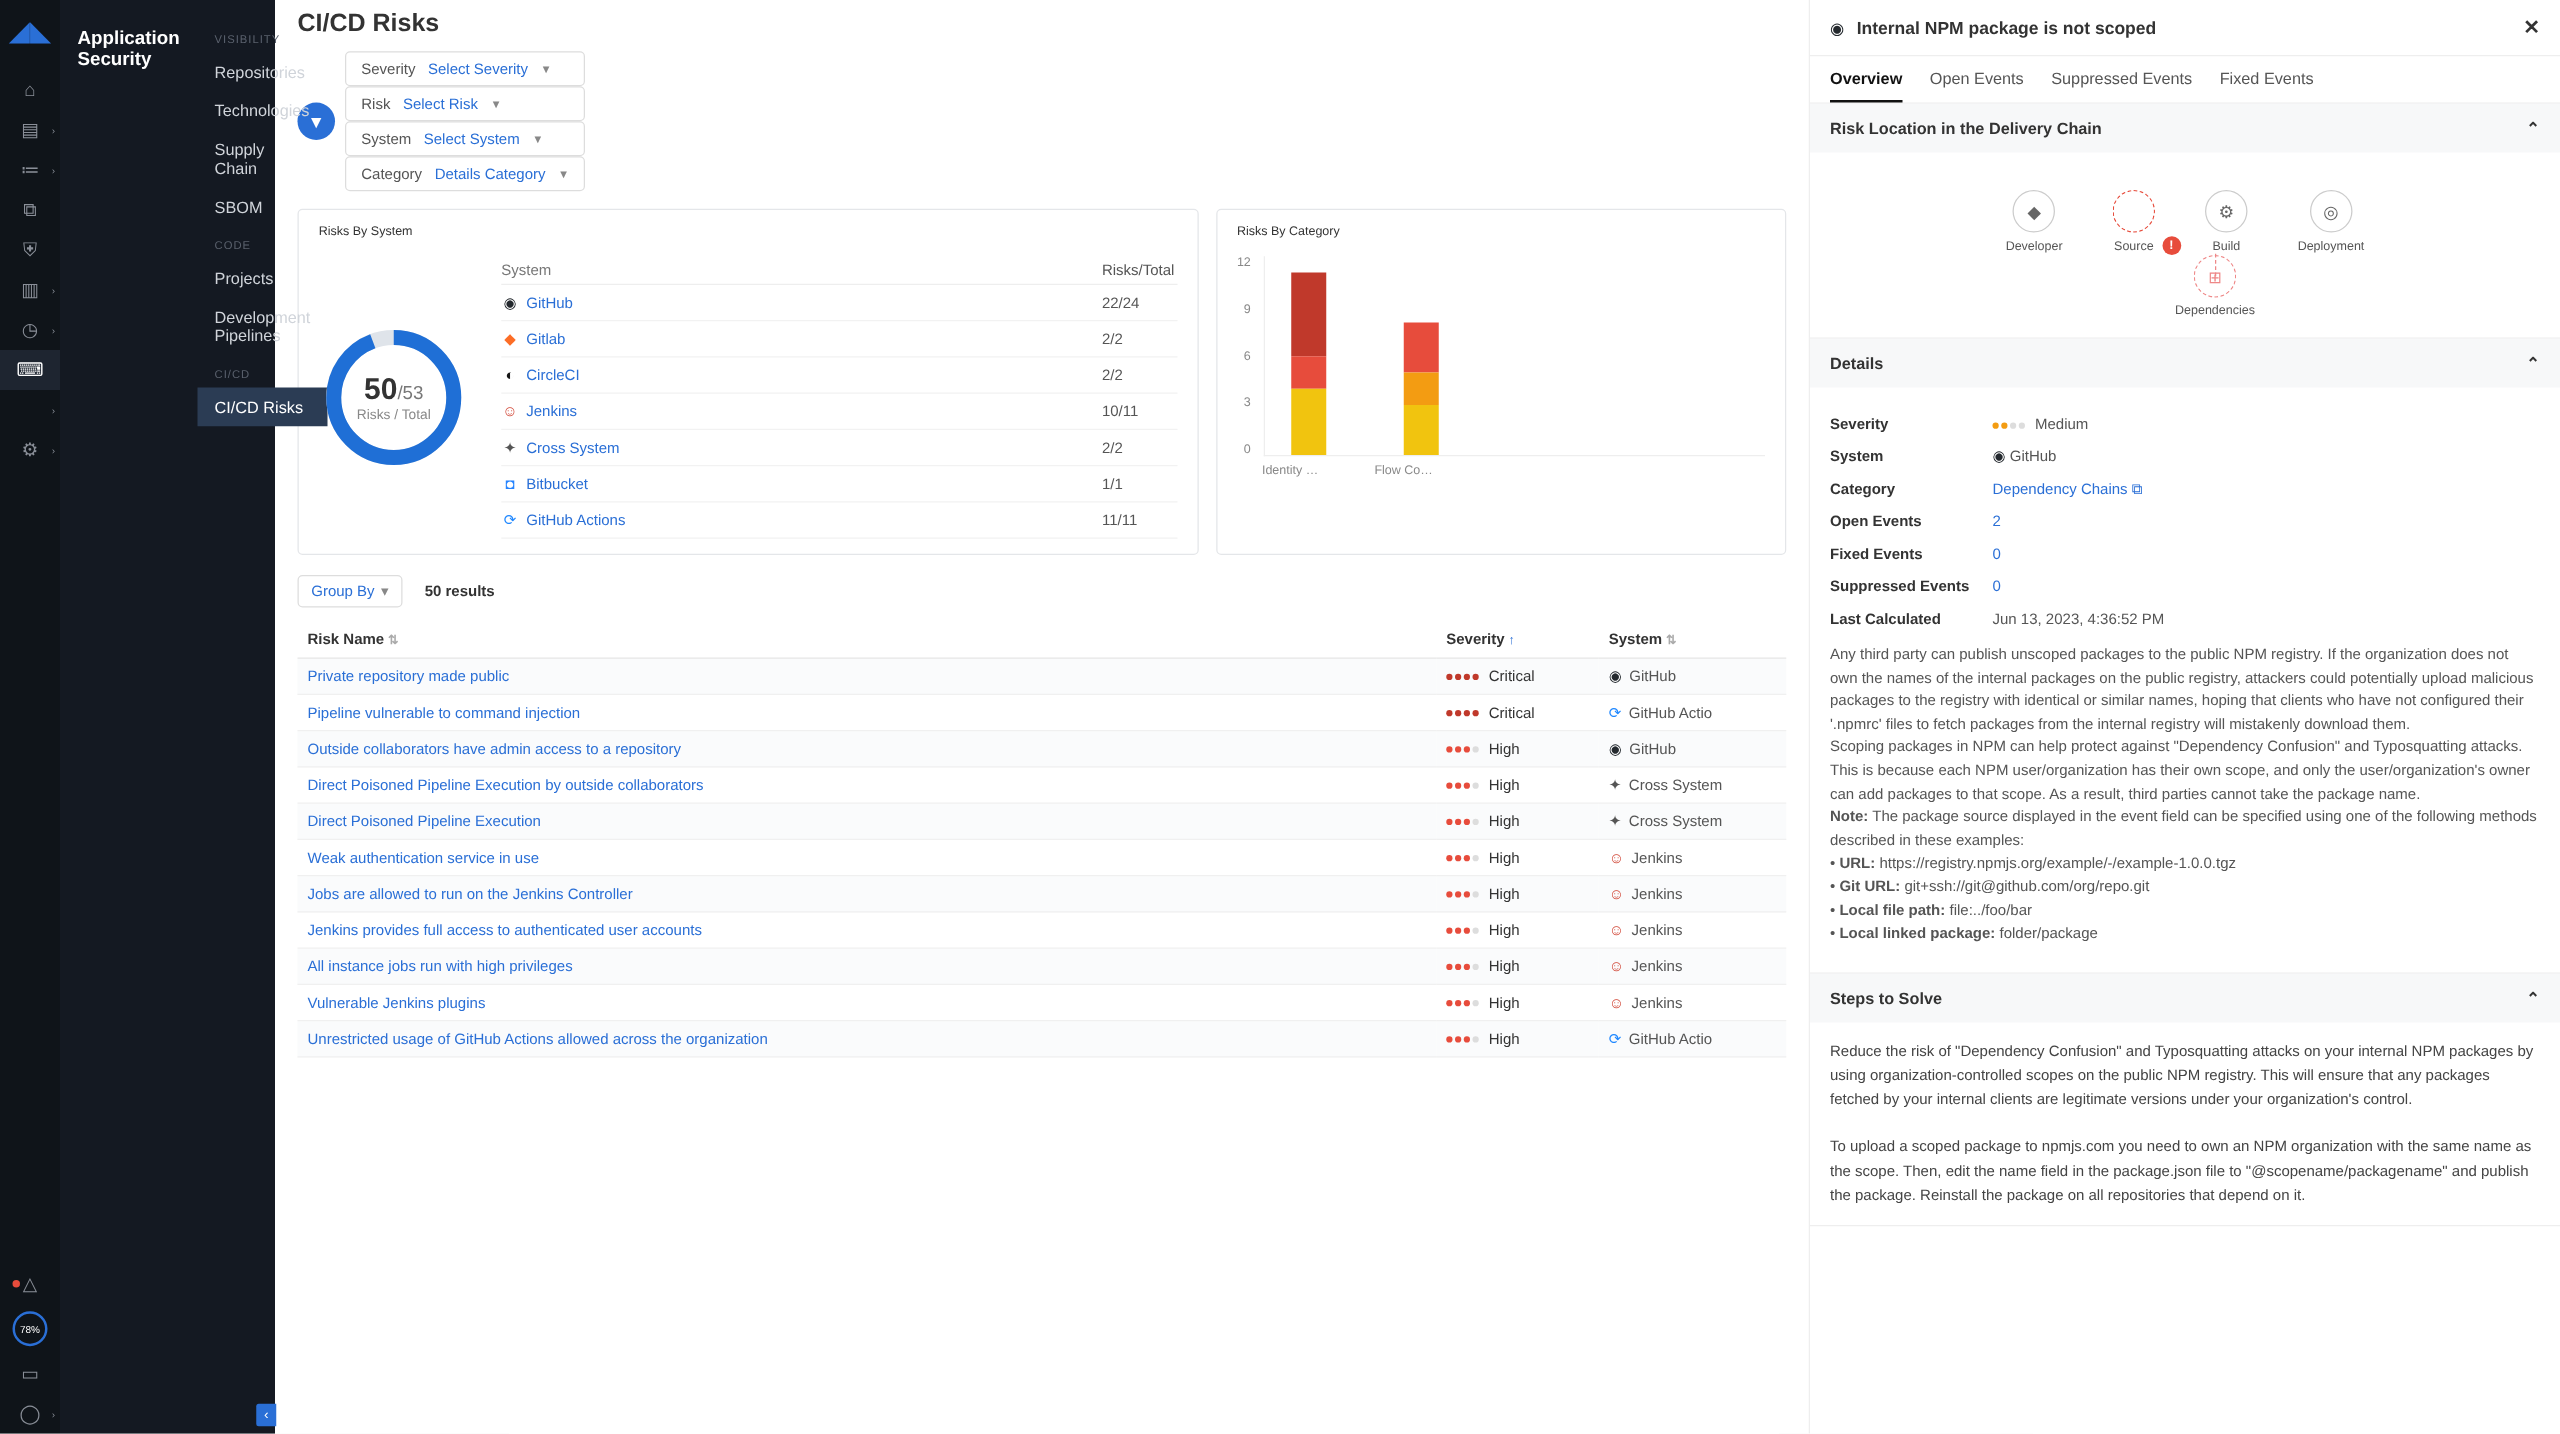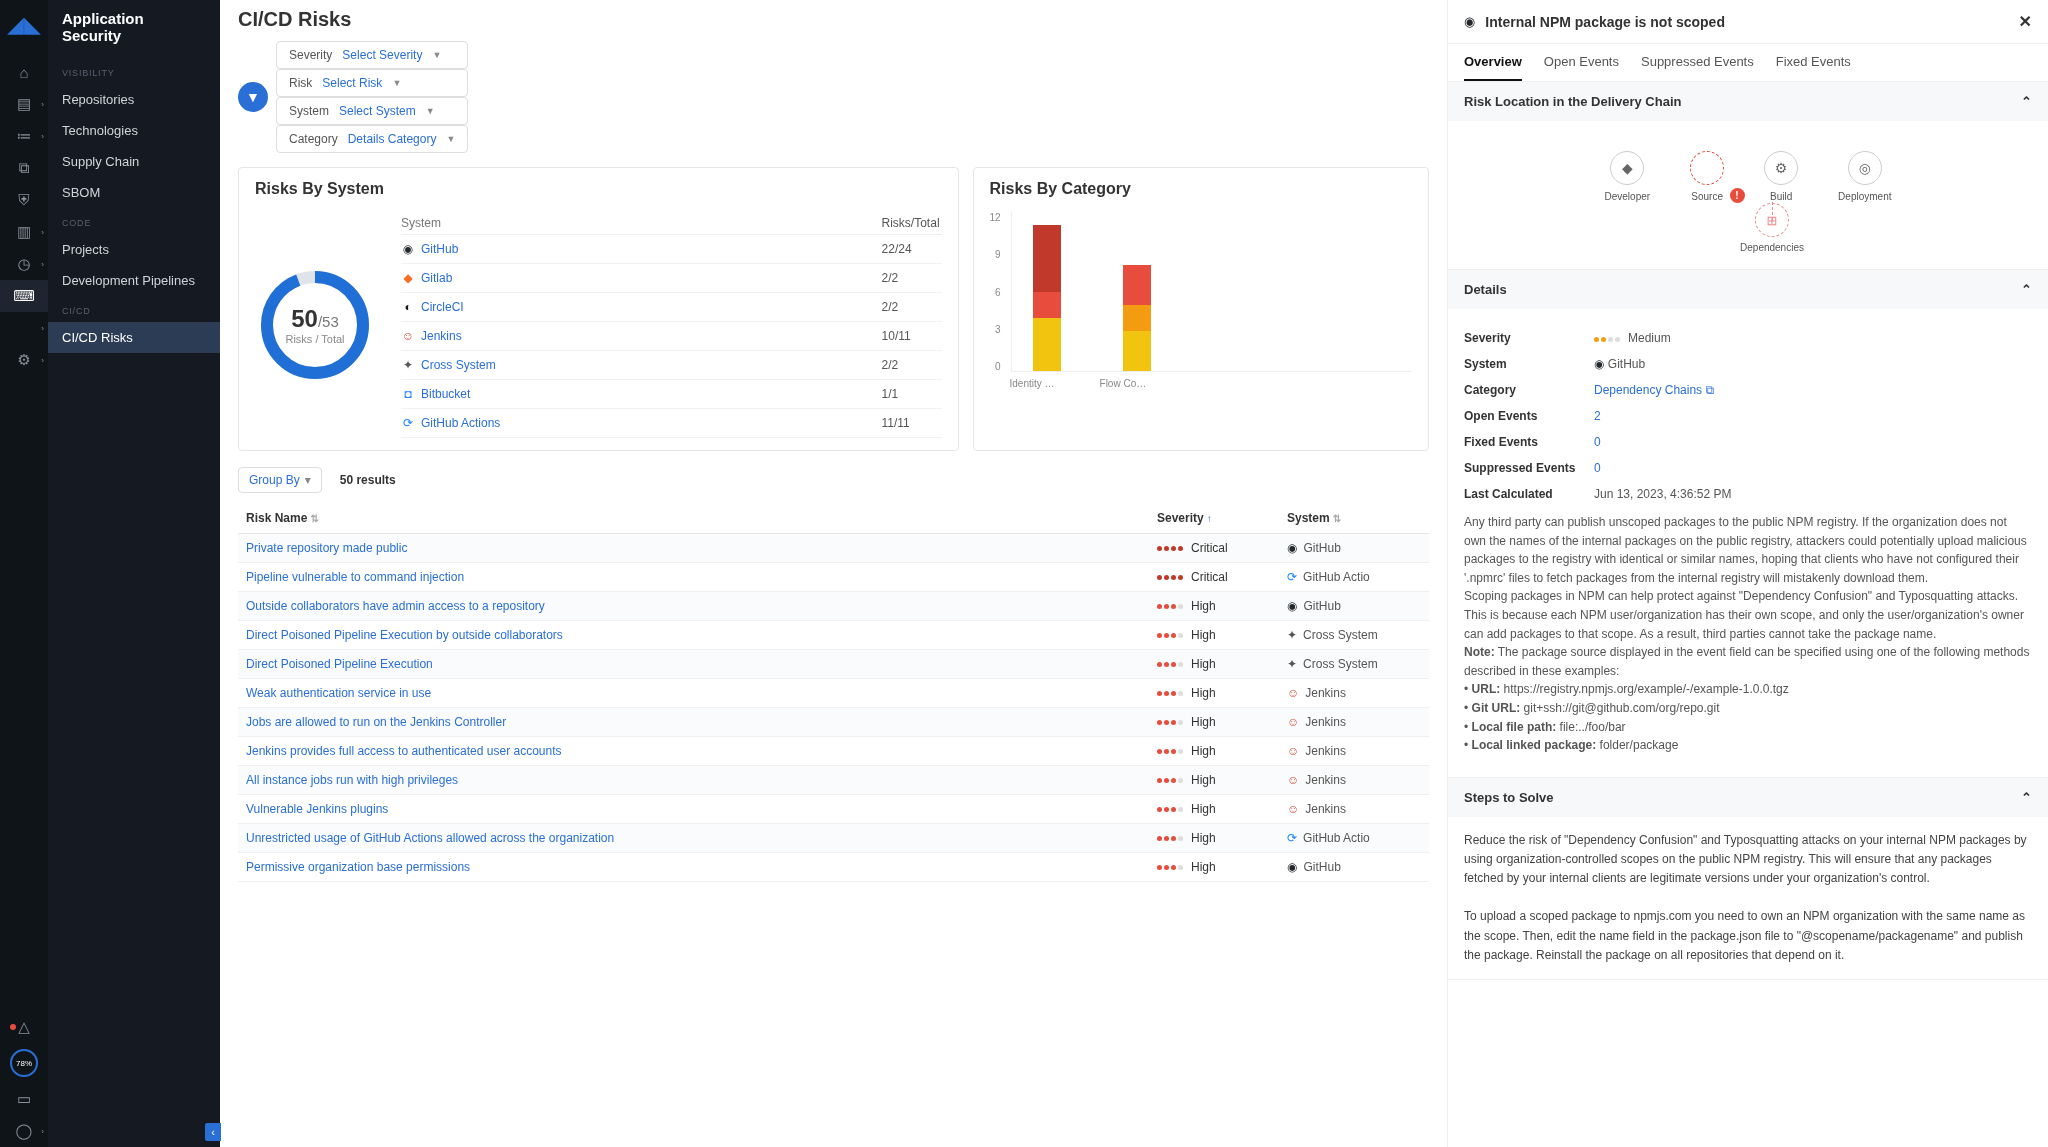--- a/index.html
+++ b/index.html
@@ -7,40 +7,40 @@
 
 .iconbar{width:48px;background:#0f1419;display:flex;flex-direction:column;align-items:center;padding-top:12px;position:relative}
 .iconbar .logo{color:#2a6fd6;font-size:22px;margin-bottom:18px}
 .iconbar .ic{width:48px;height:32px;display:flex;align-items:center;justify-content:center;color:#8a8f98;font-size:15px;position:relative;cursor:pointer}
 .iconbar .ic.sel{background:#1e2530;color:#fff}
 .iconbar .ic .caret{position:absolute;right:4px;font-size:8px}
 .iconbar .spacer{flex:1}
 .iconbar .dot{width:6px;height:6px;border-radius:50%;background:#e74c3c;position:absolute;left:10px}
 .pct-badge{width:28px;height:28px;border-radius:50%;border:2px solid #2a6fd6;display:flex;align-items:center;justify-content:center;font-size:8px;color:#fff;margin:6px 0}
 
-.sidebar{width:172px;background:#141922;color:#ccc;display:flex;flex-direction:column;padding-top:4px;position:relative}
+.sidebar{width:172px;background:#141922;color:#ccc;display:flex;flex-direction:row;padding-top:16px;position:relative}
 .sidebar h1{color:#fff;font-size:15px;font-weight:600;padding:6px 14px 14px}
 .sidebar .grp{font-size:9px;letter-spacing:.8px;color:#5a616d;padding:10px 14px 6px;text-transform:uppercase}
 .sidebar .nav{padding:8px 14px;font-size:13px;color:#d0d4da;cursor:pointer}
 .sidebar .nav.sel{background:#2b3c54;color:#fff}
 .collapse-btn{position:absolute;bottom:6px;right:-1px;width:16px;height:18px;background:#2a6fd6;color:#fff;display:flex;align-items:center;justify-content:center;font-size:11px;border-radius:2px 0 0 2px}
 
 .main{flex:1;display:flex;overflow:hidden;background:#fff}
 .content{flex:1;padding:8px 18px;overflow-y:auto;border-right:1px solid #eee;min-width:0}
 .content h2{font-size:20px;font-weight:600;margin-bottom:10px}
 .filterbar{display:flex;gap:8px;align-items:center;margin-bottom:14px}
 .filter-icon{width:30px;height:30px;border-radius:50%;background:#2a6fd6;color:#fff;display:flex;align-items:center;justify-content:center;font-size:14px}
 .filter-pill{border:1px solid #ddd;border-radius:4px;padding:6px 12px;display:flex;align-items:center;gap:10px;font-size:12px;background:#fff}
 .filter-pill .lbl{color:#555}
 .filter-pill .sel{color:#2a6fd6}
 .filter-pill .car{color:#888;font-size:9px}
 
 .cards{display:flex;gap:14px}
 .card{border:1px solid #e4e6e9;border-radius:4px;padding:12px 16px;flex:1;background:#fff}
-.card h3{font-size:16px;font-weight:700;margin-bottom:14px}
+.card h3{font-size:10px;font-weight:400;margin-bottom:14px}
 .donut-wrap{display:flex;gap:26px;align-items:center}
 .donut{position:relative;width:120px;height:120px}
 .donut svg{transform:rotate(-90deg)}
 .donut-center{position:absolute;inset:0;display:flex;flex-direction:column;align-items:center;justify-content:center}
 .donut-center .big{font-size:24px;font-weight:600}
 .donut-center .big .sm{font-size:15px;color:#777;font-weight:400}
 .donut-center .sub{font-size:11px;color:#888}
 .sys-table{flex:1;font-size:12px}
 .sys-table .hdr{display:flex;color:#777;padding:4px 0;border-bottom:1px solid #eee}
 .sys-table .row{display:flex;padding:7px 0;border-bottom:1px solid #f2f2f2;align-items:center}
@@ -419,34 +419,20 @@
                   <span></span>
                   <span></span>
                   <span></span>
                   <span></span>
                 </div>High</div>
             </td>
             <td>
               <div class="syscell"><span class="ico i-actions">⟳</span>GitHub Actio</div>
             </td>
           </tr>
-          <tr>
-            <td class="name"><a href="#">Permissive organization base permissions</a></td>
-            <td>
-              <div class="sev"><div class="sev-dots high">
-                  <span></span>
-                  <span></span>
-                  <span></span>
-                  <span></span>
-                </div>High</div>
-            </td>
-            <td>
-              <div class="syscell"><span class="ico i-github">◉</span>GitHub</div>
-            </td>
-          </tr>
         </tbody>
     </table>
   </div>
 
   <div class="detail">
     <div class="detail-hdr">
       <span class="i-github">◉</span>
       <span class="ttl">Internal NPM package is not scoped</span>
       <span class="close">✕</span>
     </div>

